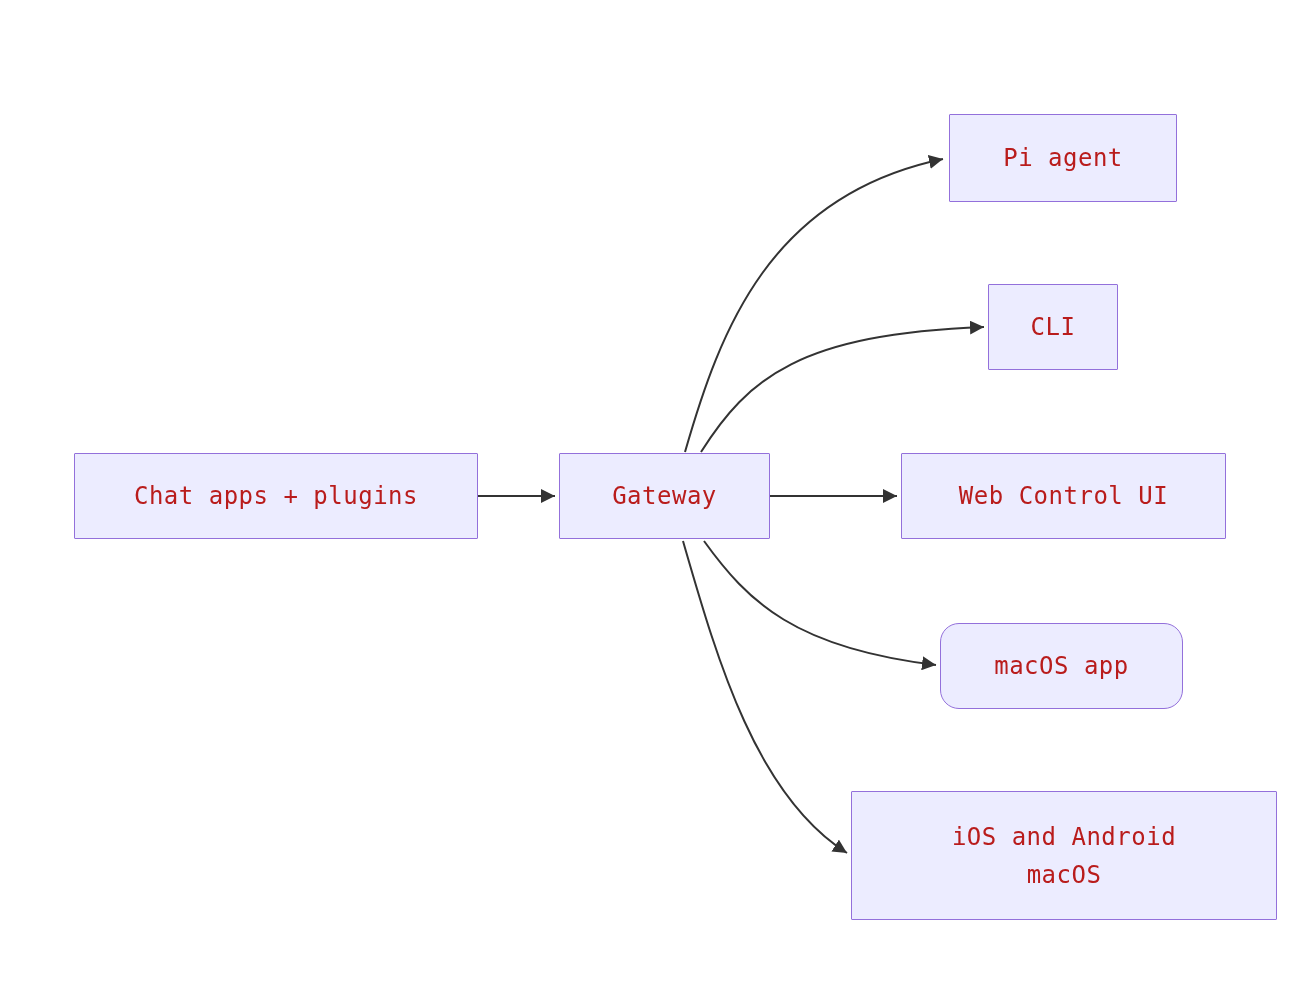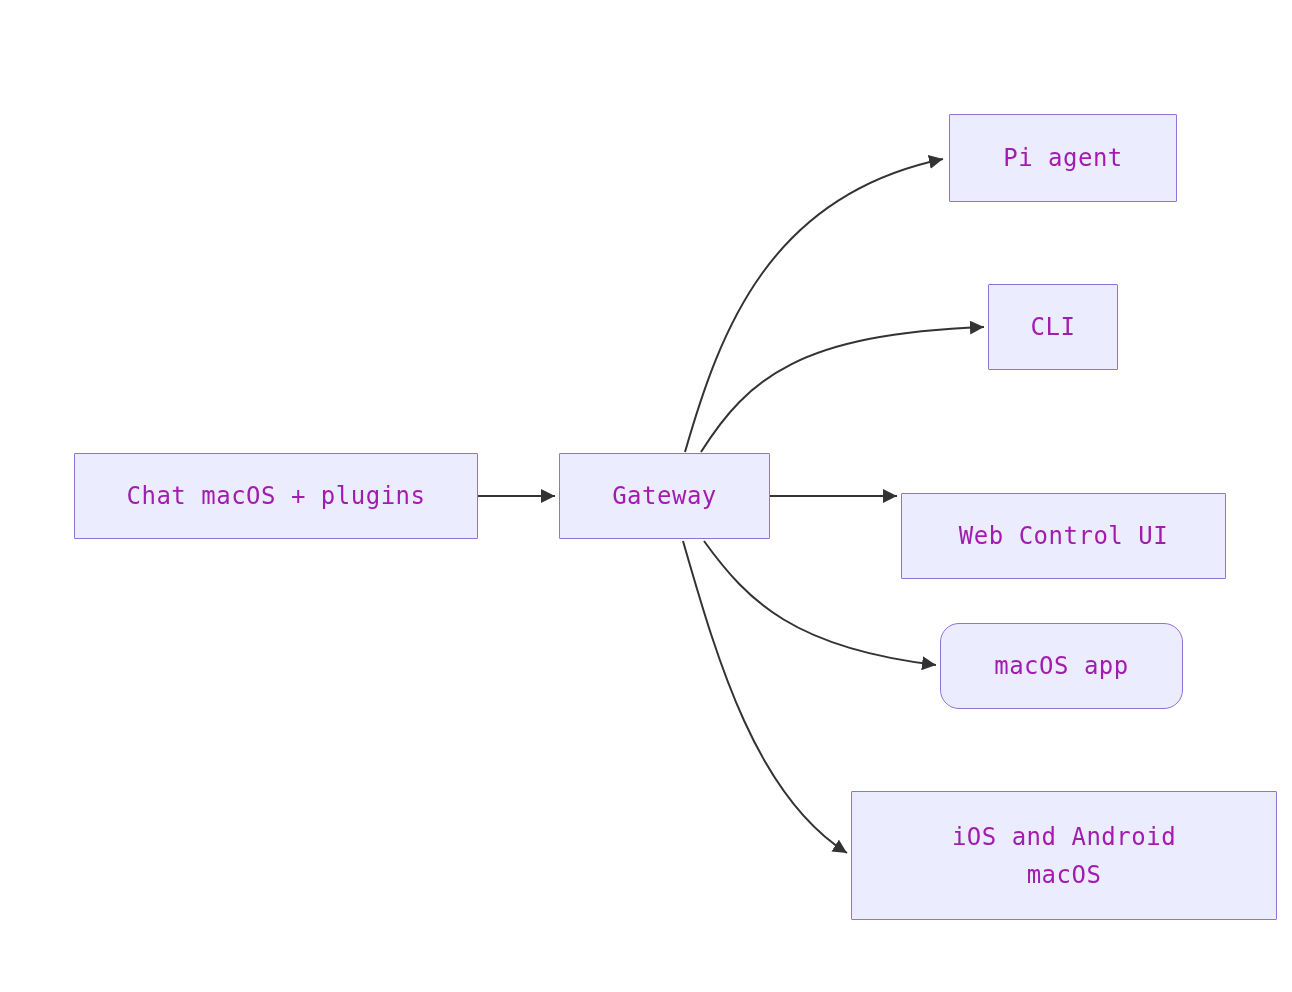--- a/index.html
+++ b/index.html
@@ -30,32 +30,32 @@
   .node {
     position: absolute;
     box-sizing: border-box;
     background: #ECECFF;
     border: 1.5px solid #9370DB;
     border-radius: 1px;
     display: flex;
     flex-direction: column;
     align-items: center;
     justify-content: center;
-    color: #a21caf;
+    color: #b91c1c;
     font-size: 24px;
     letter-spacing: 0.5px;
     line-height: 38px;
     text-align: center;
     white-space: nowrap;
   }
   .node-chat    { left: 74px;  top: 453px; width: 404px; height: 86px; }
   .node-gateway { left: 559px; top: 453px; width: 211px; height: 86px; }
   .node-pi      { left: 949px; top: 114px; width: 228px; height: 88px; }
   .node-cli     { left: 988px; top: 284px; width: 130px; height: 86px; }
-  .node-web     { left: 901px; top: 453px; width: 325px; height: 86px; margin-top: 40px; }
+  .node-web     { left: 901px; top: 453px; width: 325px; height: 86px; }
   .node-macos   { left: 940px; top: 623px; width: 243px; height: 86px; border-radius: 19px; }
   .node-ios     { left: 851px; top: 791px; width: 426px; height: 129px; }
 </style>
 </head>
 <body>
 
 <div class="canvas">
 
   <svg class="edges" viewBox="0 0 1292 992" xmlns="http://www.w3.org/2000/svg">
     <defs>
@@ -65,21 +65,21 @@
     </defs>
     <path class="edge" d="M478,496 L555,496" marker-end="url(#arrowhead)"></path>
     <path class="edge" d="M685,452 C720,330 770,195 943,159" marker-end="url(#arrowhead)"></path>
     <path class="edge" d="M701,452 C748,378 800,334 984,327" marker-end="url(#arrowhead)"></path>
     <path class="edge" d="M770,496 L897,496" marker-end="url(#arrowhead)"></path>
     <path class="edge" d="M704,541 C748,602 795,648 936,665" marker-end="url(#arrowhead)"></path>
     <path class="edge" d="M683,541 C716,655 755,795 847,853" marker-end="url(#arrowhead)"></path>
   </svg>
 
   <div class="node node-chat">
-    <span>Chat macOS + plugins</span>
+    <span>Chat apps + plugins</span>
   </div>
 
   <div class="node node-gateway">
     <span>Gateway</span>
   </div>
 
   <div class="node node-pi">
     <span>Pi agent</span>
   </div>
 

